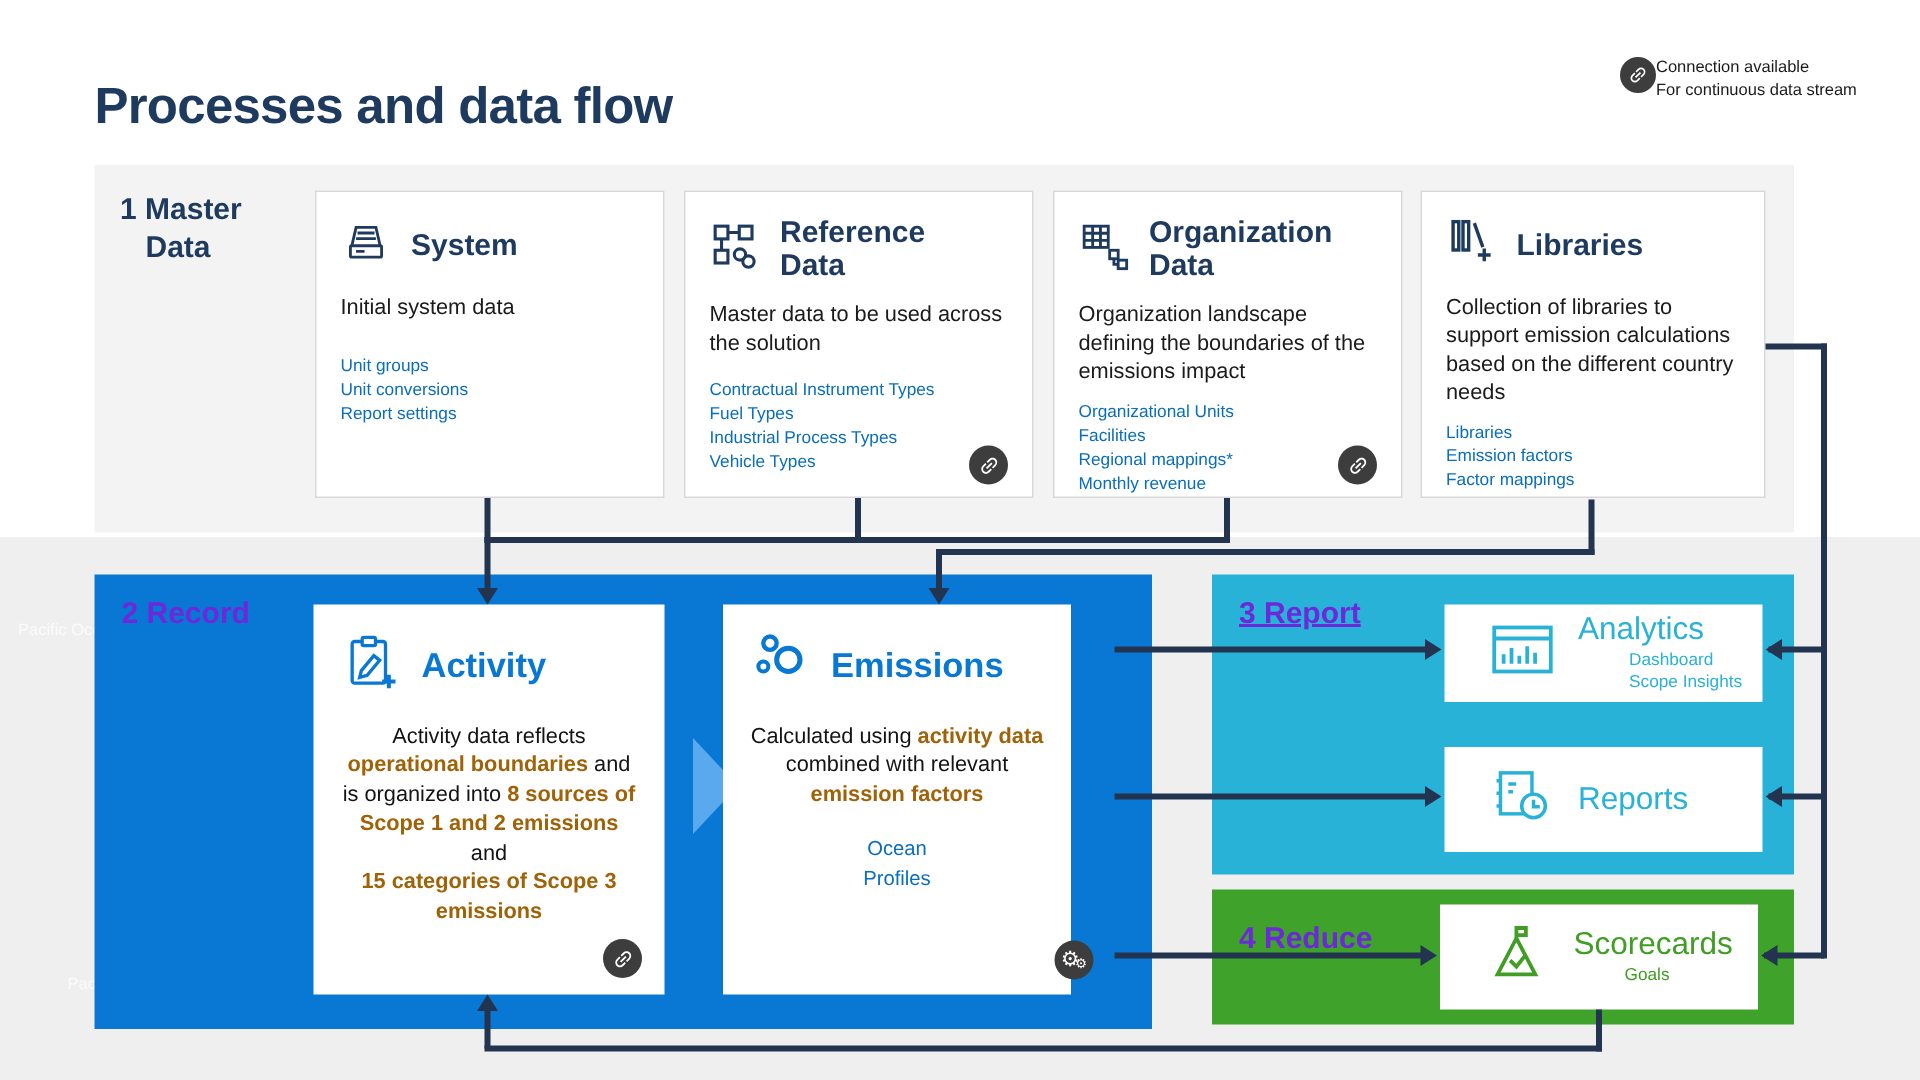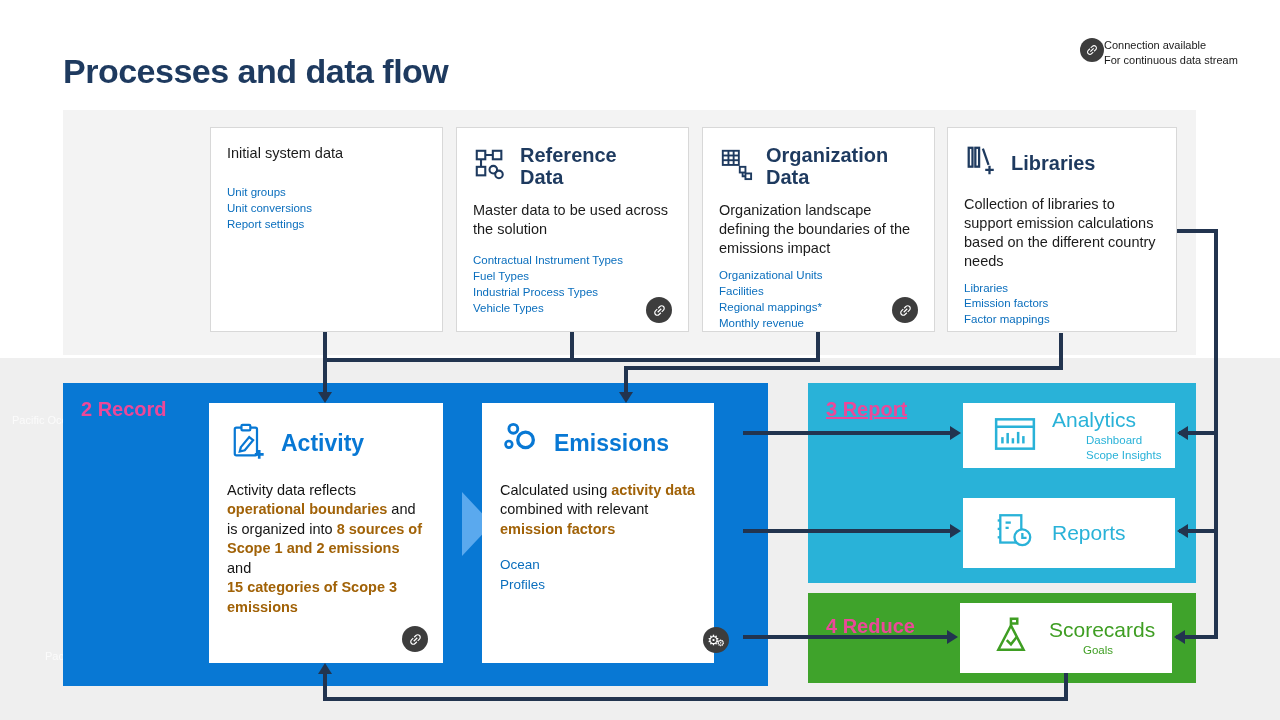--- a/index.html
+++ b/index.html
@@ -21,40 +21,40 @@
   .legend-text{font-size:11px;color:#1a1a1a;line-height:1.35;}
 
   .panel{position:absolute;z-index:1;}
   .panel.master{left:63px;top:110px;width:1133px;height:245px;background:#f3f3f3;}
   .panel.record{left:63px;top:383px;width:705px;height:303px;background:var(--blue);}
   .panel.report{left:808px;top:383px;width:388px;height:200px;background:var(--cyan);}
   .panel.reduce{left:808px;top:593px;width:388px;height:90px;background:var(--green);}
 
   .sec-label{position:absolute;font-size:20px;font-weight:bold;line-height:1.25;z-index:2;}
   .sec-label.master{left:80px;top:128px;width:98px;color:var(--navy);padding-left:17px;text-indent:-17px;}
-  .sec-label.white{color:#ec4899;}
+  .sec-label.white{color:#6d28d9;}
   .sec-label.record{left:81px;top:397px;}
   .sec-label.report{left:826px;top:397px;text-decoration:underline;}
   .sec-label.reduce{left:826px;top:614px;}
 
   .card{position:absolute;background:#fff;z-index:2;}
   .card.m{border:1px solid #d8d8d8;top:127px;height:205px;padding:16px 16px 12px 16px;}
   .card.sys{left:210px;width:233px;}
   .card.ref{left:456px;width:233px;}
   .card.org{left:702px;width:233px;}
   .card.lib{left:947px;width:230px;}
   .card-head{display:flex;align-items:center;gap:13px;margin-bottom:13px;}
   .card-head .cicon{flex:0 0 auto;color:var(--navy);}
   .card.m .ctitle{font-size:20px;font-weight:bold;color:var(--navy);line-height:1.1;}
   .cbody{font-size:14.5px;color:#1b1b1b;line-height:1.32;}
   .clinks{margin-top:14px;font-size:11.5px;line-height:1.38;color:var(--link);}
   .clinks .lnk{cursor:pointer;}
   .card.sys .clinks{margin-top:22px;}
 
-  .card.r{top:403px;height:260px;padding:18px;}
+  .card.r{top:403px;height:260px;padding:18px;text-align:center;}
   .card.act{left:209px;width:234px;}
   .card.emi{left:482px;width:232px;}
   .card.r .card-head{gap:14px;margin-bottom:16px;}
   .card.r .cicon{color:var(--blue);}
   .card.r .ctitle{font-size:23px;font-weight:bold;color:var(--blue);}
   .rich{font-size:14.5px;color:#141414;line-height:1.34;white-space:pre-line;}
   .rich b{color:#a16207;}
   .card.emi .clinks{margin-top:16px;font-size:13.5px;line-height:1.45;}
 
   .card.o{display:flex;align-items:center;gap:15px;padding-left:30px;}
@@ -105,25 +105,38 @@
       <div>Connection available</div>
       <div>For continuous data stream</div>
     </div>
   </div>
 
   <div class="panel master"></div>
   <div class="panel record"></div>
   <div class="panel report"></div>
   <div class="panel reduce"></div>
 
+  <div class="sec-label master">1 Master Data</div>
   <div class="sec-label white record">2 Record</div>
   <div class="sec-label white report">3 Report</div>
   <div class="sec-label white reduce">4 Reduce</div>
 
   <div class="card m sys">
+    <div class="card-head">
+      <span class="cicon">
+        <svg width="34" height="34" viewBox="0 0 36 36" fill="none" stroke="currentColor" stroke-width="2">
+          <path d="M8 21 L11 8 H25 L28 21"></path>
+            <line x1="12" y1="12" x2="24" y2="12"></line>
+            <line x1="11" y1="16" x2="25" y2="16"></line>
+          <rect x="7" y="21" width="22" height="8" rx="1"></rect>
+            <line x1="11" y1="25" x2="17" y2="25"></line>
+        </svg>
+      </span>
+      <div class="ctitle">System</div>
+    </div>
     <div class="cbody">Initial system data</div>
     <div class="clinks">
       <div class="lnk">Unit groups</div>
       <div class="lnk">Unit conversions</div>
       <div class="lnk">Report settings</div>
     </div>
   </div>
 
   <div class="card m ref">
     <div class="card-head">

